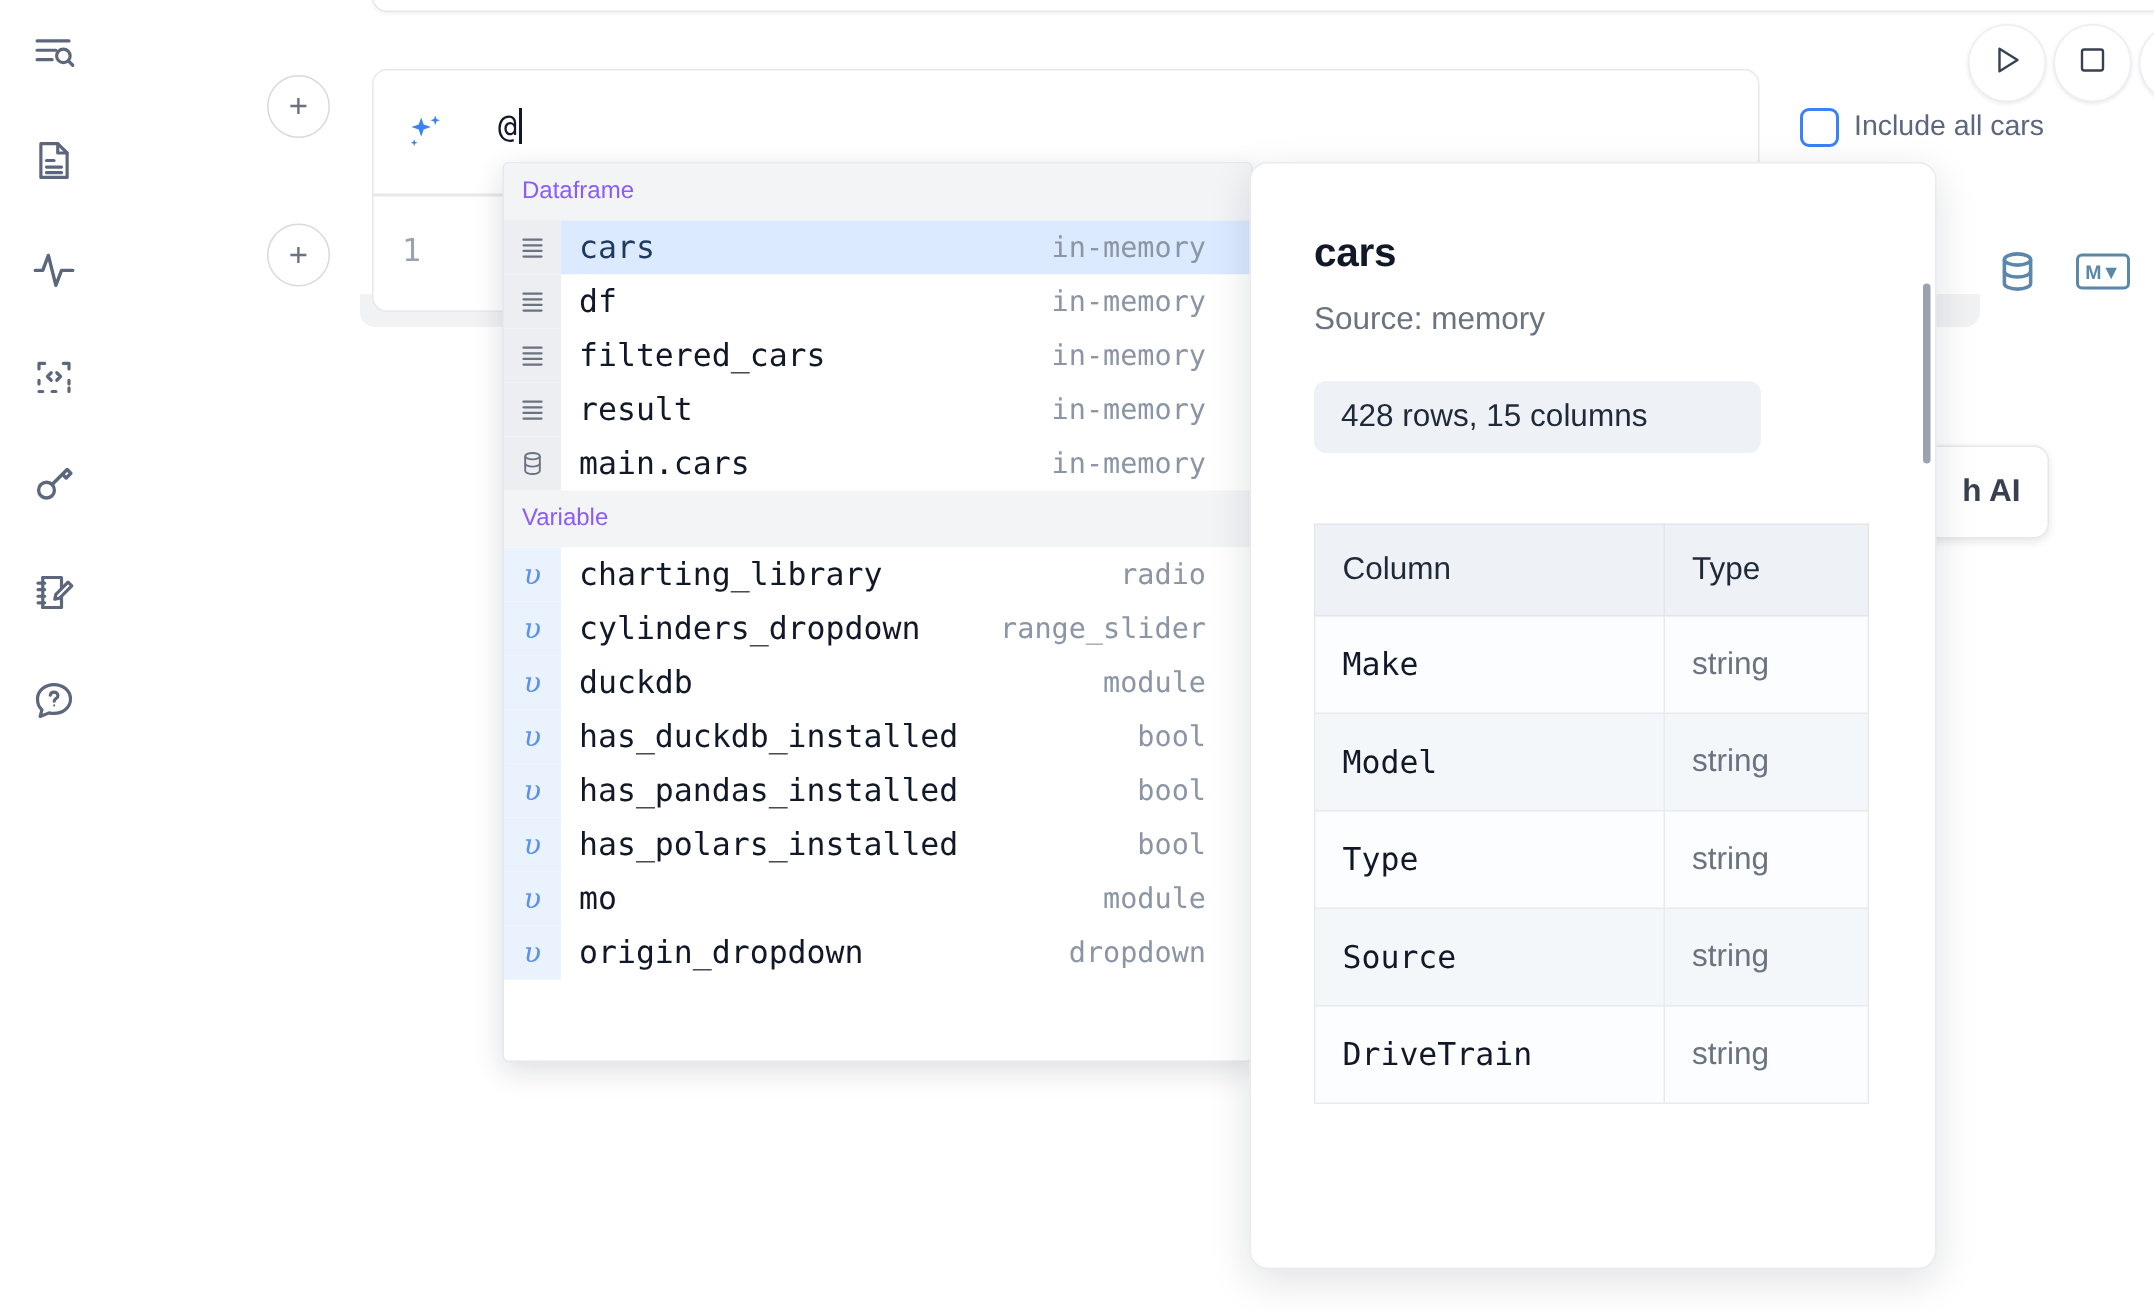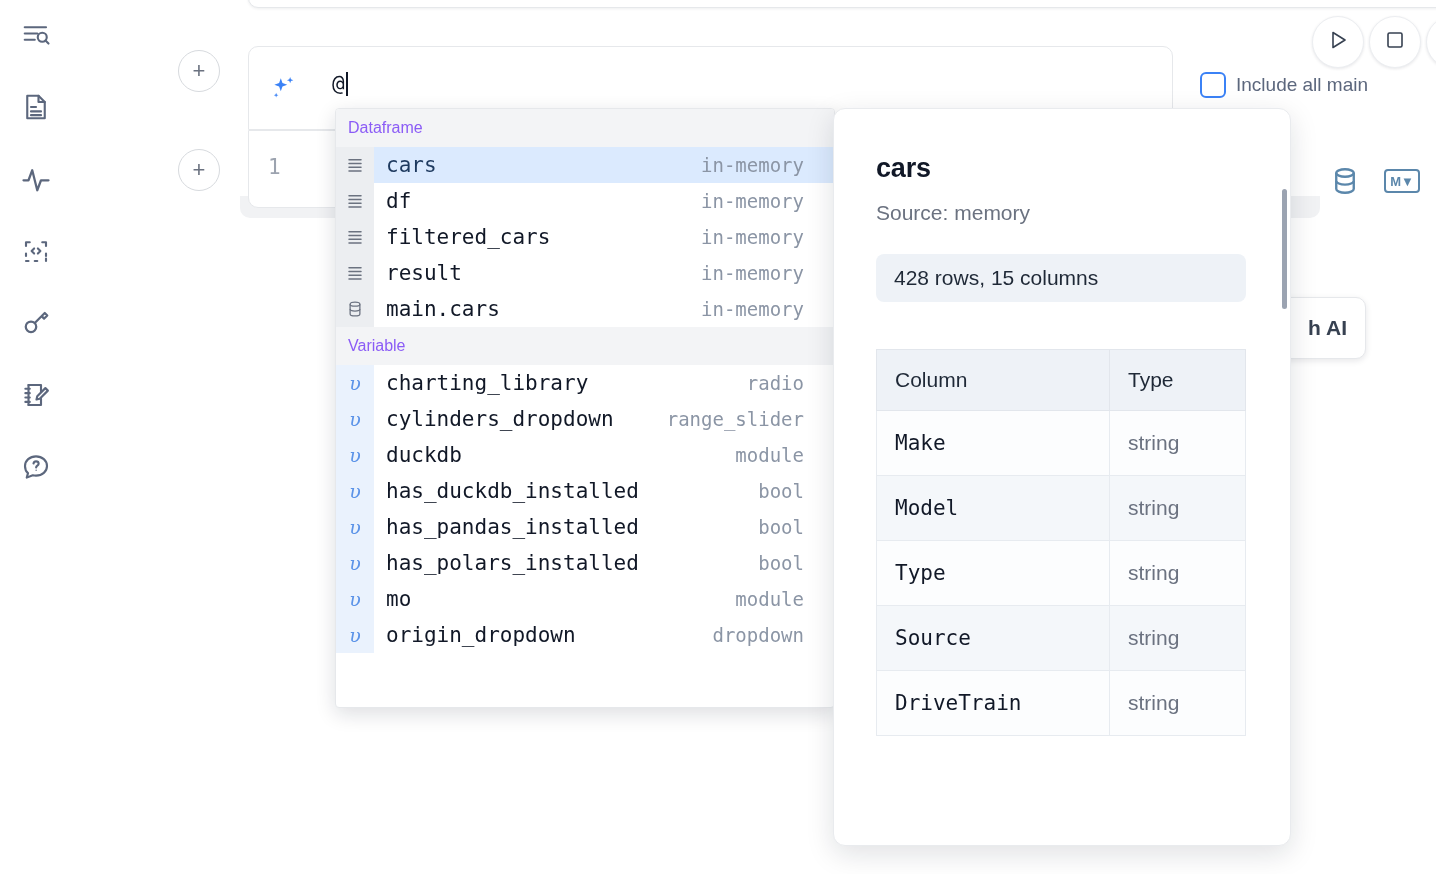--- a/index.html
+++ b/index.html
@@ -64,21 +64,21 @@
   .ac-gutter.var { background:#eaf2fd; color:#5b93e8; font-family:"DejaVu Serif", serif; font-style:italic; font-size:19px; }
   .ac-gutter svg { width:18px; height:18px; display:block; }
   .ac-name { flex:1; font-family:"DejaVu Sans Mono", monospace; font-size:21px; color:#111827; padding-left:12px; white-space:nowrap; }
   .ac-meta { font-family:"DejaVu Sans Mono", monospace; font-size:19px; color:#8b95a5; padding-right:30px; white-space:nowrap; }
   .ac-row.sel .ac-name { color:#1e3a5f; }
 
   
   .panel { position:absolute; left:833px; top:108px; width:458px; height:738px; background:#fff; border:1px solid #e9ebee; border-radius:12px; box-shadow:0 8px 28px rgba(16,24,40,.13); z-index:30; overflow:hidden; }
   .panel-title { position:absolute; left:42px; top:44px; font-size:27px; font-weight:700; color:#111827; letter-spacing:-.2px; }
   .panel-src { position:absolute; left:42px; top:92px; font-size:21px; color:#6b7280; }
-  .panel-stat { position:absolute; left:42px; top:145px; width:370px; height:48px; background:#eef2f7; border-radius:8px; display:flex; align-items:center; padding-left:18px; font-size:21px; color:#1f2937; }
+  .panel-stat { position:absolute; left:42px; top:145px; width:298px; height:48px; background:#eef2f7; border-radius:8px; display:flex; align-items:center; padding-left:18px; font-size:21px; color:#1f2937; }
   .ptable { position:absolute; left:42px; top:240px; width:370px; border-collapse:collapse;padding-left:40px; }
   .ptable th { background:#eef2f7; border:1px solid #e2e6ec; text-align:left; padding:18px 0 18px 18px; font-size:21px; font-weight:400; color:#1f2937; }
   .ptable th.c2 { width:136px; }
   .ptable td { border:1px solid #e7ebf0; padding:20px 0 20px 18px; font-size:21px; }
   .ptable td.col { font-family:"DejaVu Sans Mono", monospace; color:#111827; }
   .ptable td.typ { color:#6b7280; }
   .ptable tr:nth-child(odd) td { background:#fcfdfe; }
   .ptable tr:nth-child(even) td { background:#f4f7fa; }
   .panel-scroll { position:absolute; right:3px; top:80px; width:5px; height:120px; background:#8a93a3; border-radius:3px; opacity:.85; }
 </style>
@@ -184,21 +184,21 @@
         <rect x="5" y="5" width="14" height="14" rx="1.5"></rect>
       </svg>
   </span>
 </div>
 <div class="round-btn" id="extra-btn">
   
 </div>
 
 <div class="include-all">
   <span class="chk"></span>
-  <span>Include all main</span>
+  <span>Include all cars</span>
 </div>
 
 <div class="code-shadow"></div>
 <div class="code-cell"></div>
 <div class="lineno">1</div>
 <div class="cell-icons">
   <span>
     <svg viewBox="0 0 24 24" fill="none" stroke="currentColor" stroke-width="1.9">
       <ellipse cx="12" cy="5.6" rx="7" ry="3"></ellipse>
       <path d="M5 5.6v12.8c0 1.66 3.13 3 7 3s7-1.34 7-3V5.6"></path>

